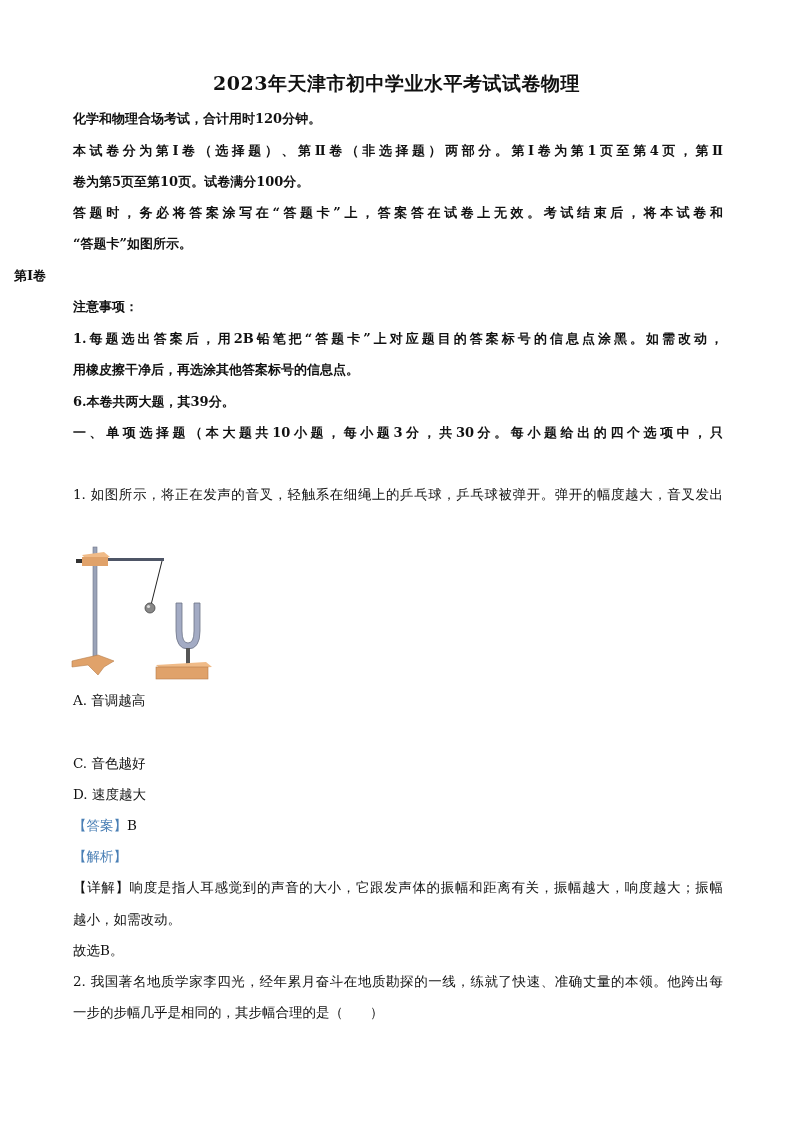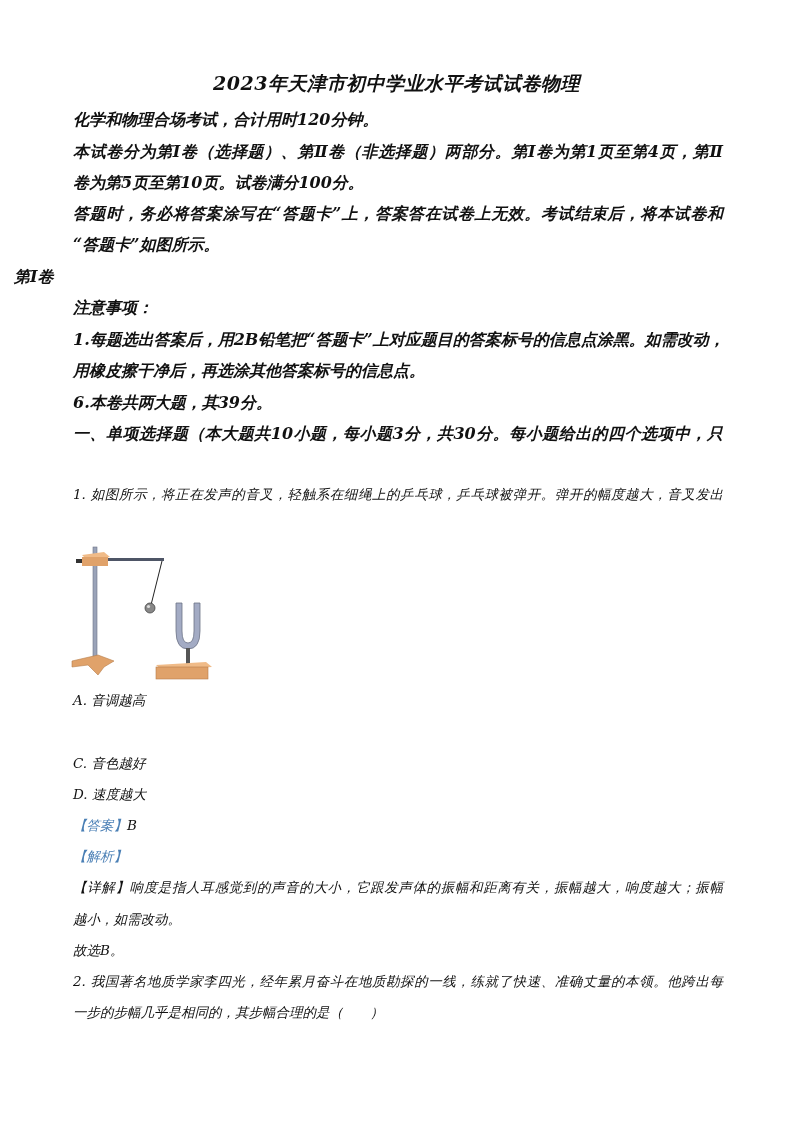--- a/index.html
+++ b/index.html
@@ -1,22 +1,22 @@
 <!DOCTYPE html>
 <html><head>
 <meta charset="utf-8">
 <style>
   html, body { margin:0; padding:0; background:#ffffff; }
   body { width:793px; height:1122px; position:relative; overflow:hidden;
          font-family:"DejaVu Serif","Liberation Serif",serif; color:#111; }
-  .page { position:absolute; left:0; top:0; width:793px; height:932px;font-style:italic; }
+  .page { position:absolute; left:0; top:0; width:793px; height:932px; }
   .title { position:absolute; left:0; width:793px; top:71px; text-align:center;
            font-size:19px; font-weight:bold; letter-spacing:0.5px; }
   .line { position:absolute; left:73px; width:650px; white-space:nowrap; }
-  .b { font-weight:bold; font-size:16px; }
+  .b { font-weight:bold; font-size:13px; }
   .n { font-size:13.5px; }
   .center { left:14px; width:793px; }
   .blue { color:#4a7fb5; }
   .just { text-align:justify; text-align-last:justify; }
   .figure { position:absolute; left:68px; top:543px; width:150px; height:138px; }
 </style>
 </head>
 <body>
 
 <div class="page">

